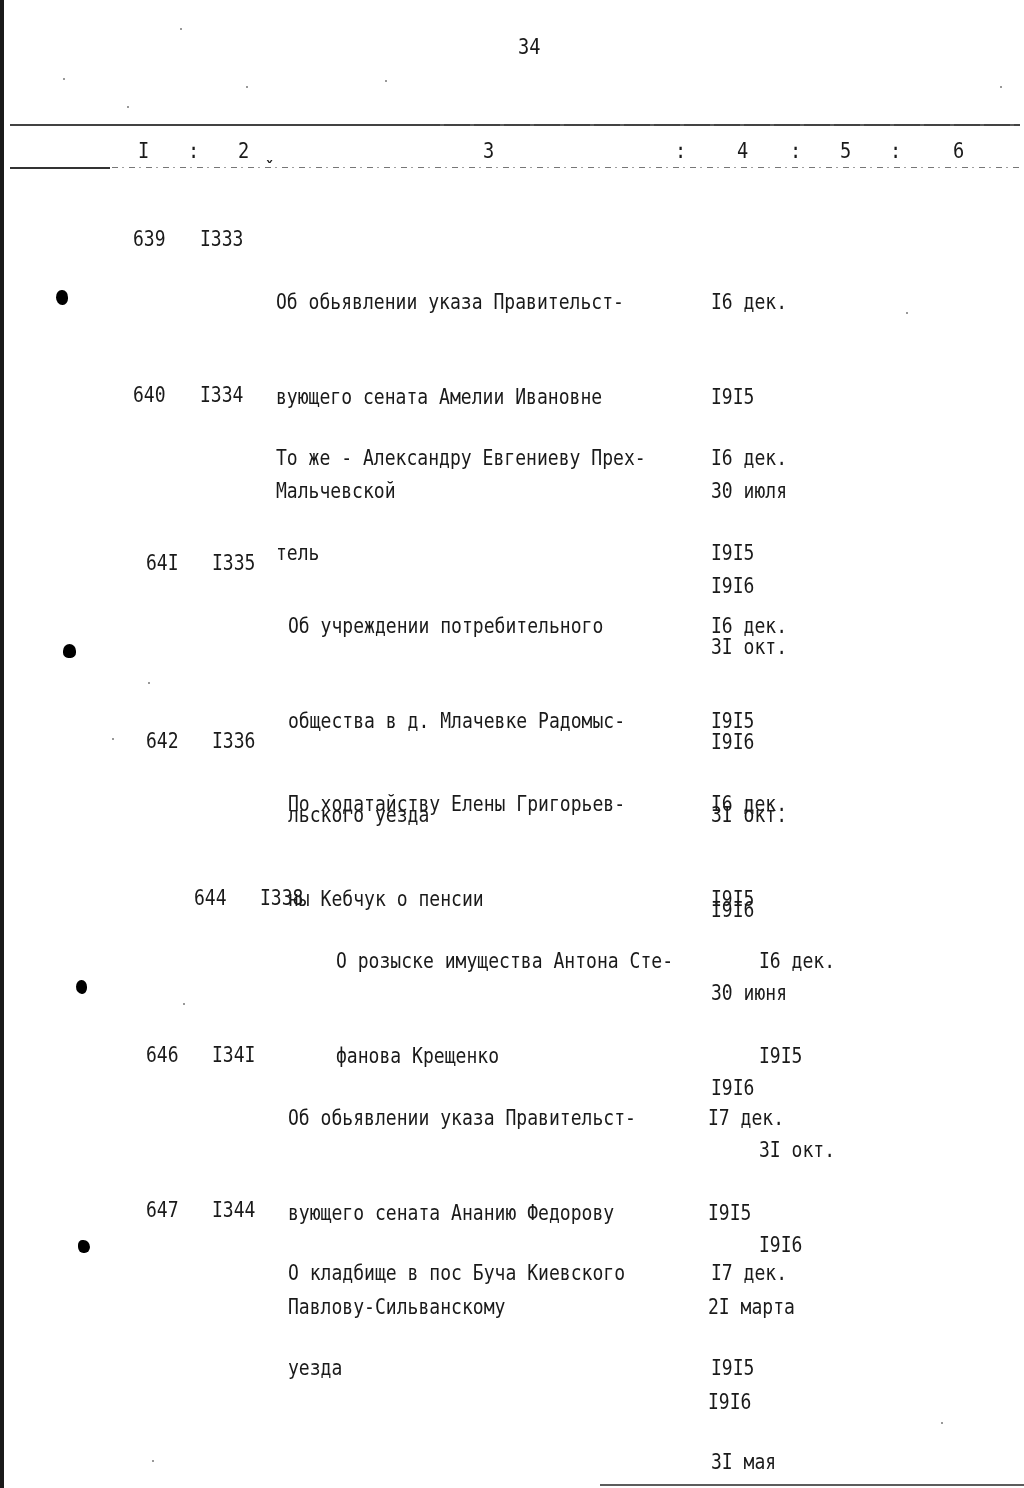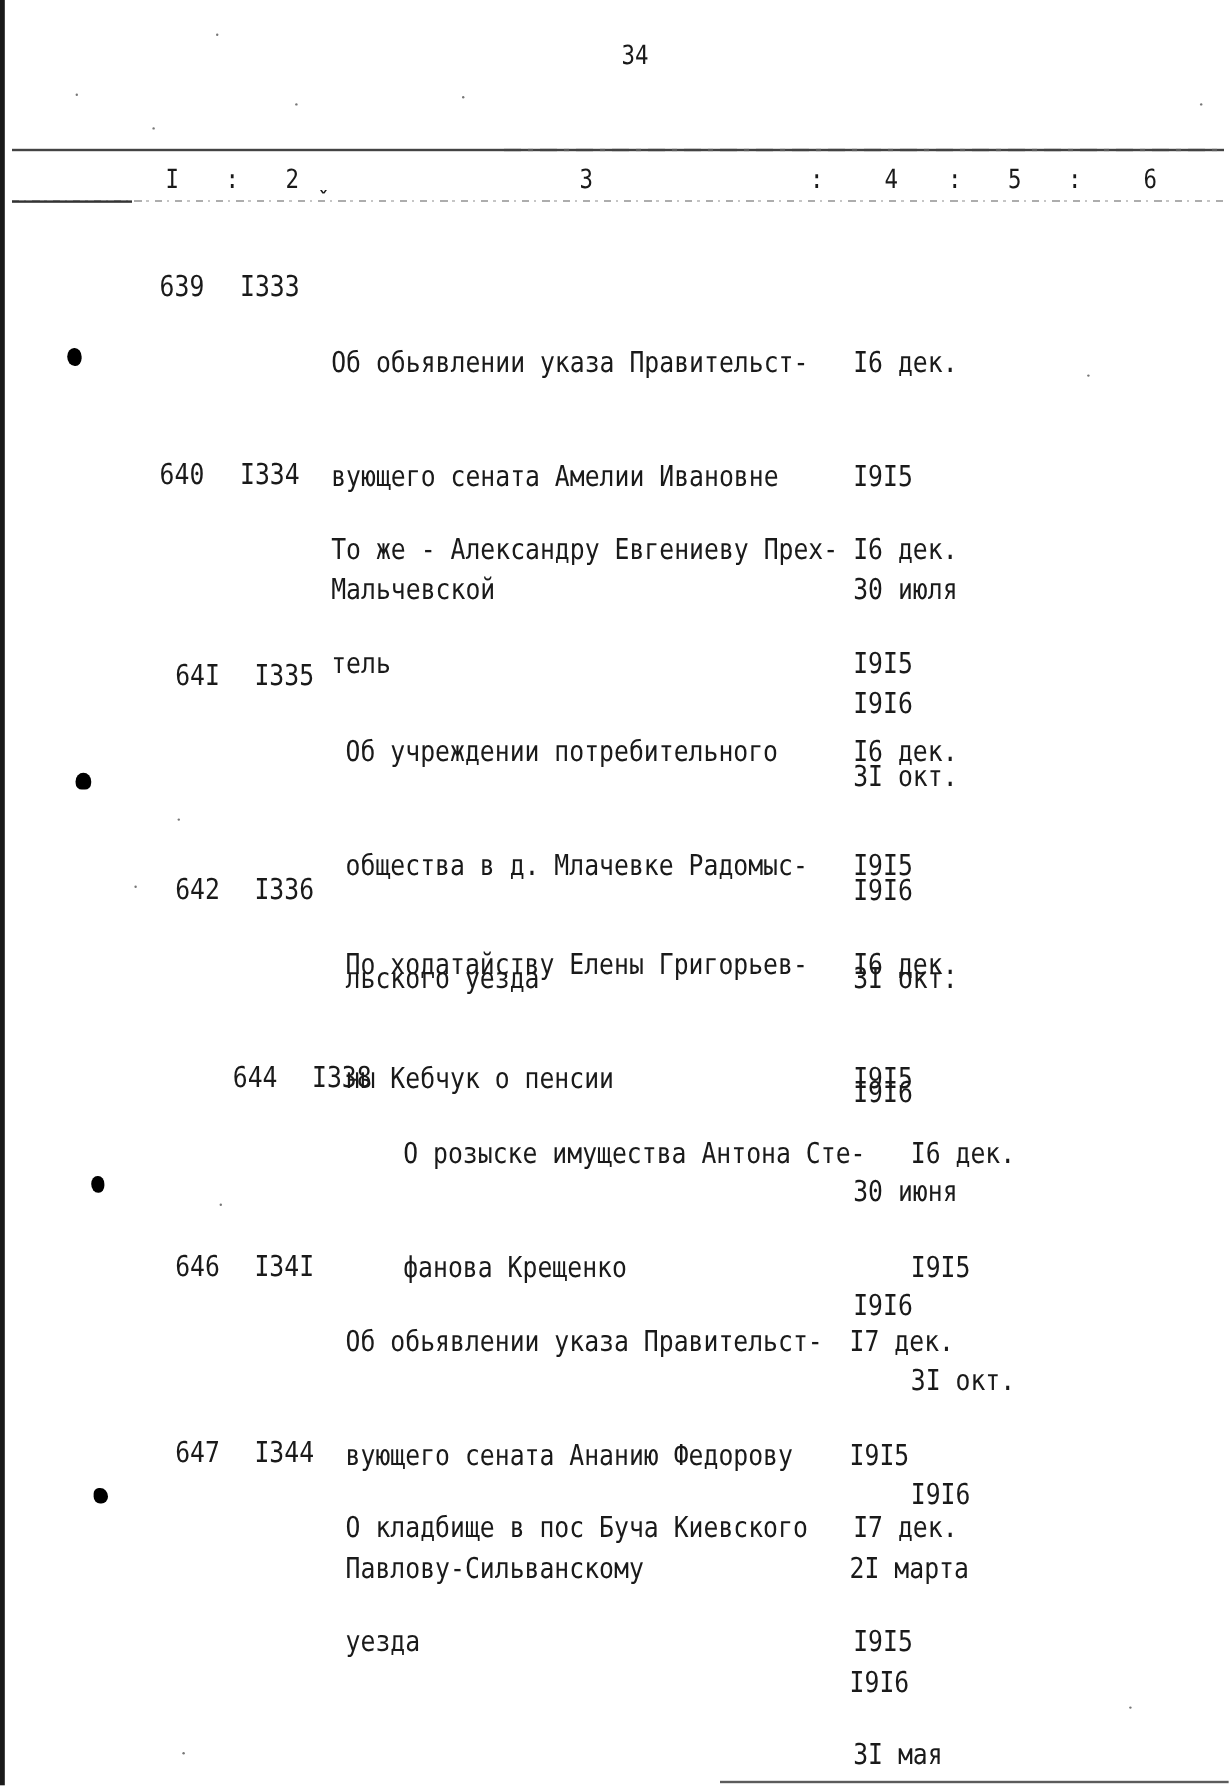--- a/index.html
+++ b/index.html
@@ -75,21 +75,21 @@
       font-size: 22px;
     }
     .header-row span {
       position: absolute;
       top: 0;
       transform: scaleX(0.85);
       transform-origin: left top;
     }
     .entry {
       position: absolute;
-      font-size: 24px;
+      font-size: 21px;
       line-height: 31.5px;
     }
     .entry .num, .entry .code, .entry .desc, .entry .dates {
       position: absolute;
       top: 0;
       white-space: pre;
       transform: scaleX(0.86);
       transform-origin: left top;
     }
     .entry .desc div, .entry .dates div {

